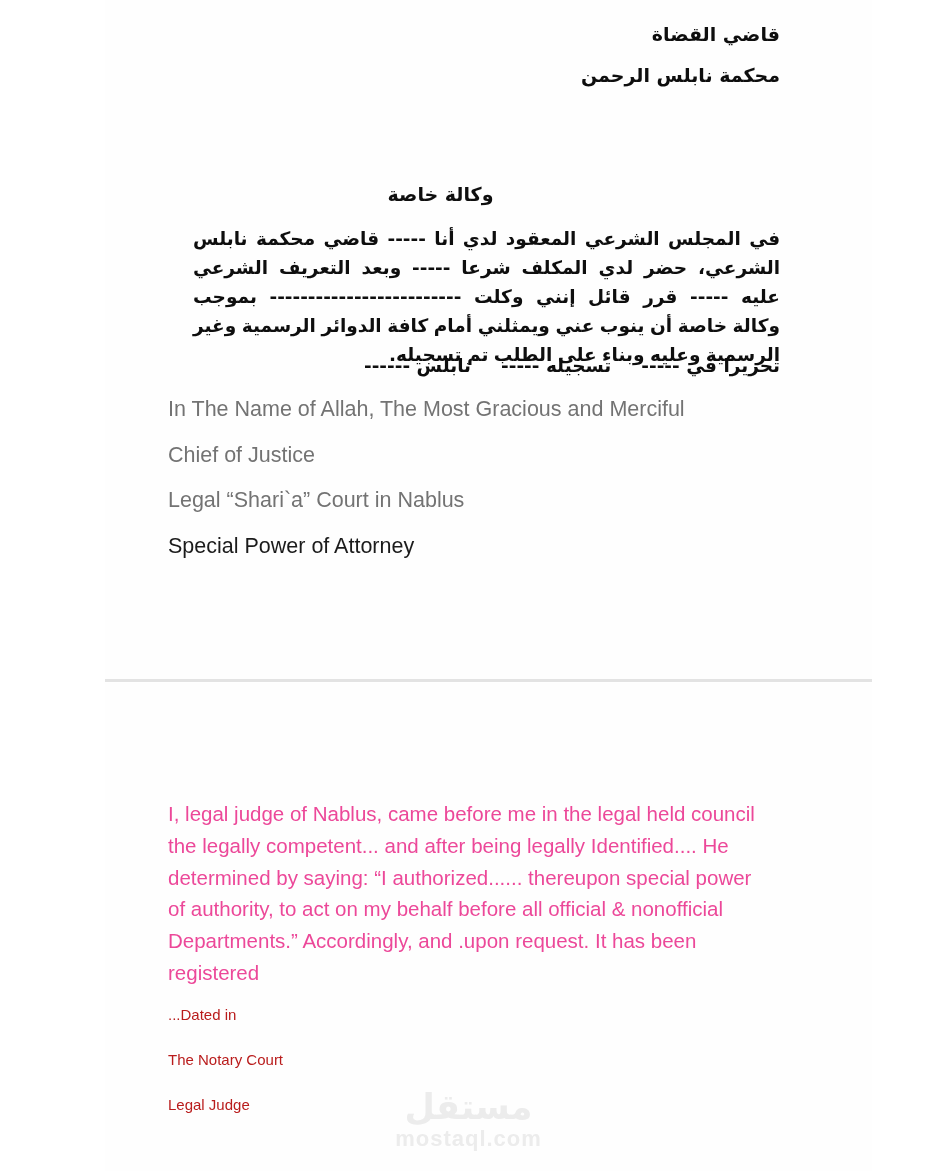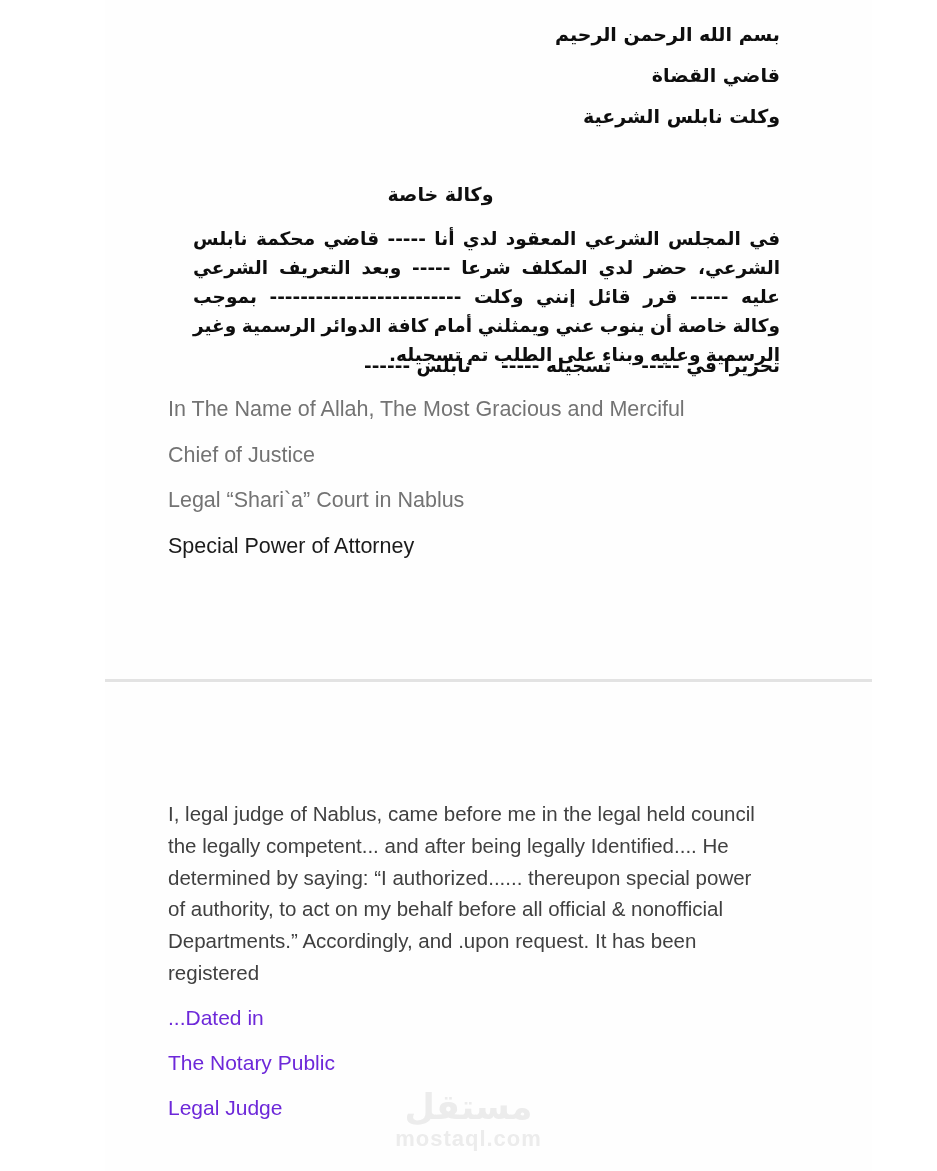--- a/index.html
+++ b/index.html
@@ -115,28 +115,28 @@
     color: #1b1b1b;
   }
 
   .eng-para {
     position: absolute;
     left: 168px;
     top: 798px;
     width: 600px;
     font-size: 20.5px;
     line-height: 31.8px;
-    color: #404040;
+    color: #ec4899;
   }
 
   .eng-foot {
     position: absolute;
     left: 168px;
-    font-size: 21px;
-    color: #6d28d9;
+    font-size: 15px;
+    color: #b91c1c;
     white-space: nowrap;
   }
   .eng-f1 { top: 1006px; }
   .eng-f2 { top: 1051px; }
   .eng-f3 { top: 1096px; }
 
   
   .watermark {
     position: absolute;
     left: 0;
@@ -161,23 +161,22 @@
     letter-spacing: 1px;
     line-height: 26px;
   }
 </style>
 </head>
 <body>
 
 <div class="sheet sheet-one"></div>
 
 <div class="arabic ar-header">
-  <div>بسم الله الرحمن الرحيم</div>
   <div>قاضي القضاة</div>
-  <div>وكلت نابلس الشرعية</div>
+  <div>محكمة نابلس الرحمن</div>
 </div>
 
 <div class="arabic ar-title">وكالة خاصة</div>
 
 <div class="arabic ar-body">في المجلس الشرعي المعقود لدي أنا ----- قاضي محكمة نابلس الشرعي، حضر لدي المكلف شرعا ----- وبعد التعريف الشرعي عليه ----- قرر قائل إنني وكلت ------------------------- بموجب وكالة خاصة أن ينوب عني ويمثلني أمام كافة الدوائر الرسمية وغير الرسمية وعليه وبناء على الطلب تم تسجيله.</div>
 
 <div class="arabic ar-sign">
   <span>تحريرا في -----</span>
   <span>تسجيله -----</span>
   <span>نابلس ------</span>
@@ -189,19 +188,19 @@
 
 <div class="eng-center">Special Power of Attorney</div>
 
 <div class="page-divider"></div>
 
 <div class="sheet sheet-two"></div>
 
 <div class="eng-para">I, legal judge of Nablus, came before me in the legal held council the legally competent... and after being legally Identified.... He determined by saying: “I authorized...... thereupon special power of authority, to act on my behalf before all official &amp; nonofficial Departments.” Accordingly, and .upon request. It has been registered</div>
 
 <div class="eng-foot eng-f1">...Dated in</div>
-<div class="eng-foot eng-f2">The Notary Public</div>
+<div class="eng-foot eng-f2">The Notary Court</div>
 <div class="eng-foot eng-f3">Legal Judge</div>
 
 <div class="watermark">
   <div class="wm-ar">مستقل</div>
   <div class="wm-en">mostaql.com</div>
 </div>
 
 </body></html>

